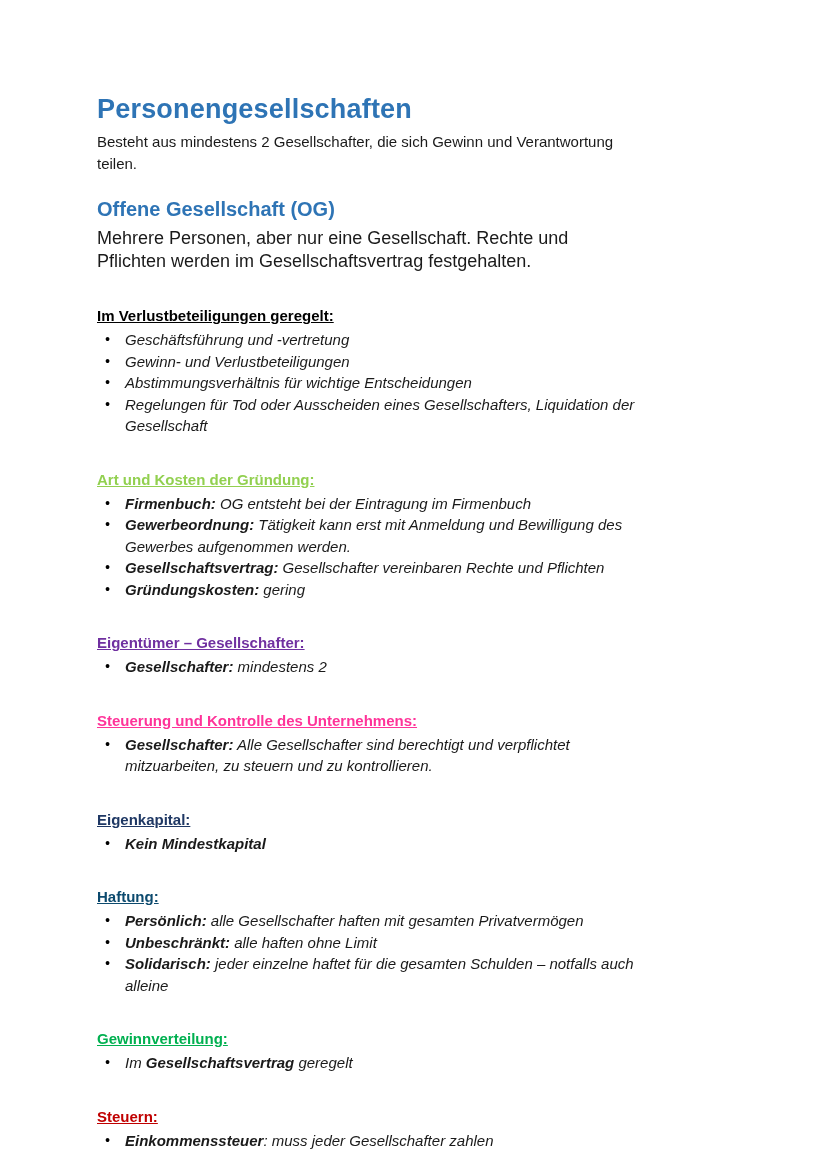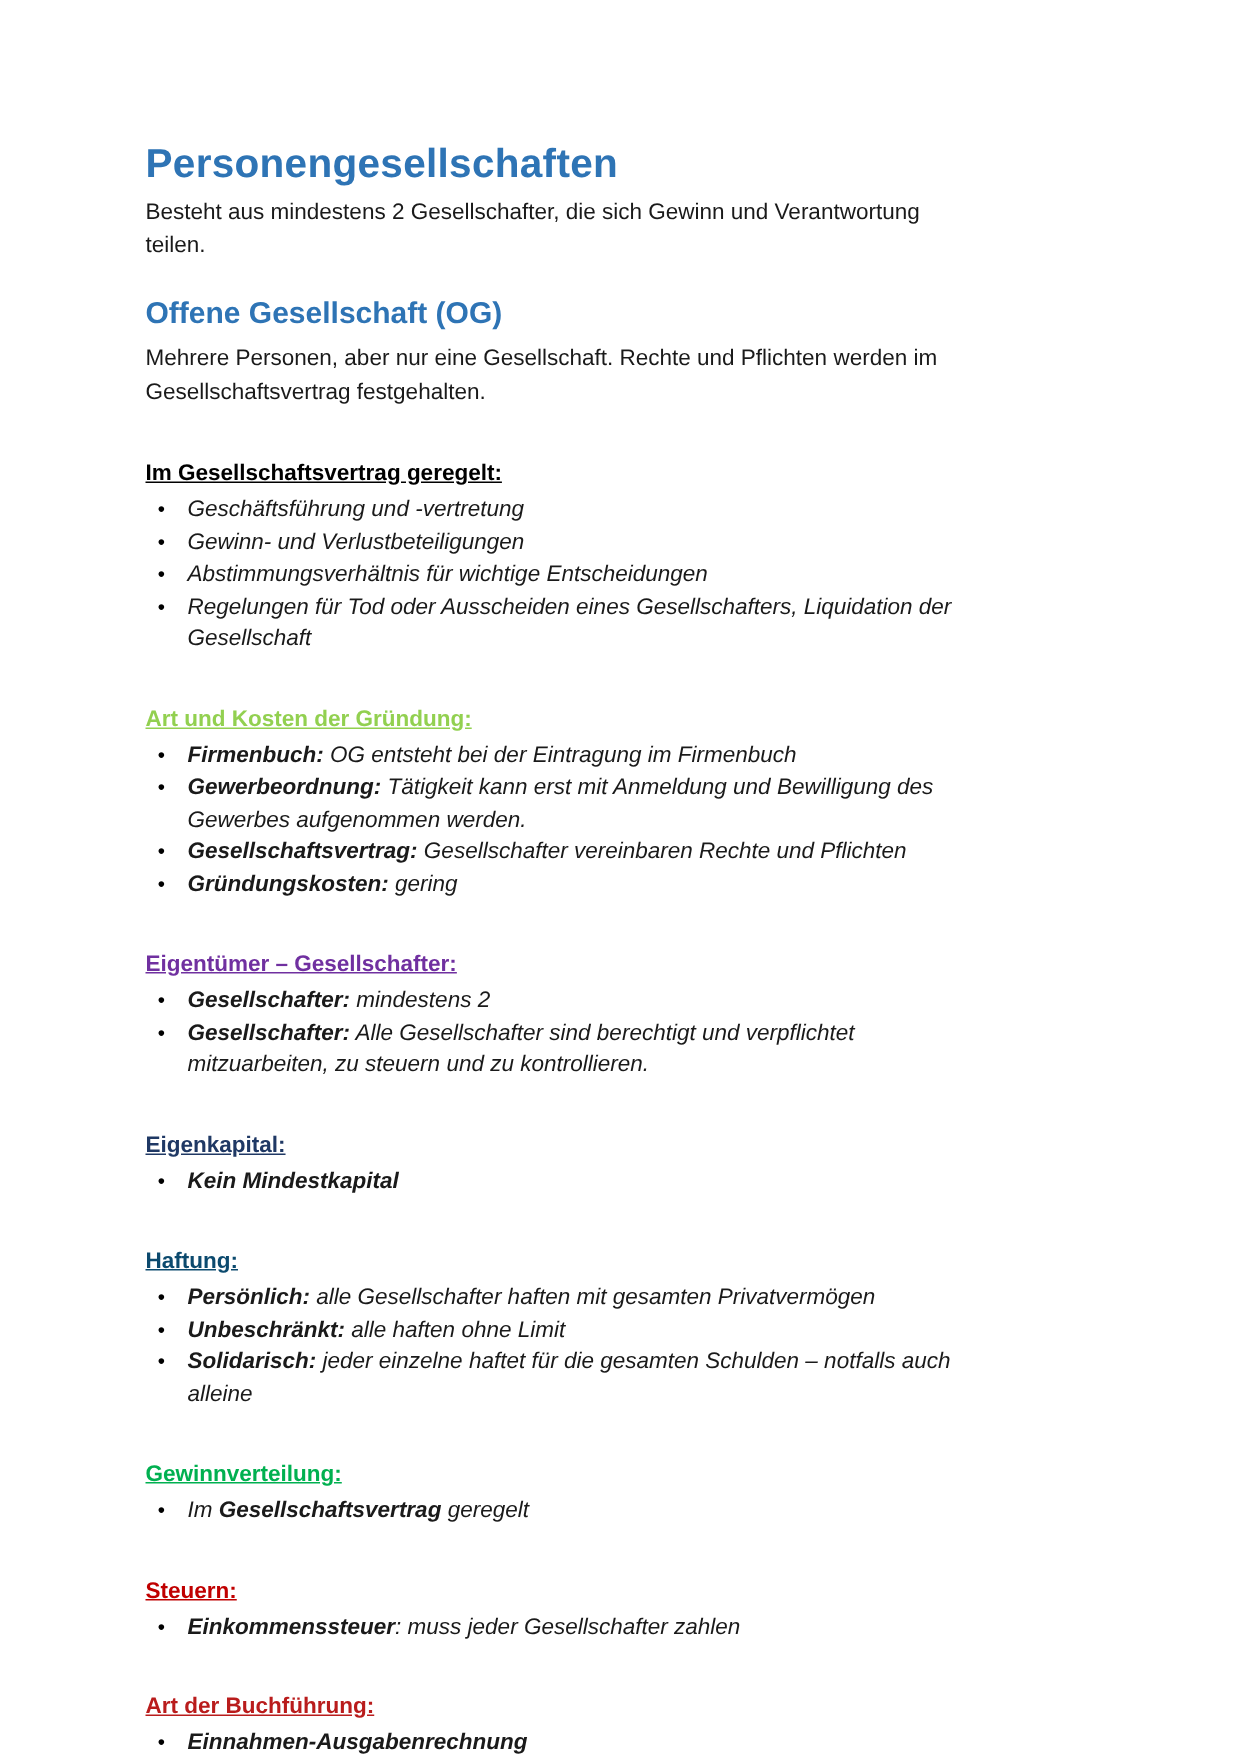--- a/index.html
+++ b/index.html
@@ -30,21 +30,21 @@
     font-size: 15px;
     line-height: 21.5px;
     margin: 0 0 24px 0;
   }
   .doc-subtitle {
     font-size: 20px;
     font-weight: 700;
     margin: 0 0 6px 0;
   }
   .subtitle-text {
-    font-size: 15px;
+    font-size: 18px;
     line-height: 23px;
     margin: 0;
   }
   .sec-heading {
     font-size: 15px;
     font-weight: 700;
     text-decoration: underline;
     margin: 34px 0 5px 0;
   }
   ul.bullets {
@@ -75,38 +75,39 @@
 <body>
 
 <div class="page">
   <h1 class="doc-title" style="color: rgb(46, 116, 181);">Personengesellschaften</h1>
   <p class="intro">Besteht aus mindestens 2 Gesellschafter, die sich Gewinn und Verantwortung teilen.</p>
 
   <h2 class="doc-subtitle" style="color: rgb(46, 116, 181);">Offene Gesellschaft (OG)</h2>
   <p class="subtitle-text">Mehrere Personen, aber nur eine Gesellschaft. Rechte und Pflichten werden im Gesellschaftsvertrag festgehalten.</p>
 
   <div id="sections">
-      <div class="sec-heading" style="color: rgb(0, 0, 0);">Im Gesellschaftsvertrag geregelt:</div>
+      <div class="sec-heading" style="color: rgb(0, 0, 0);">Im Verlustbeteiligungen geregelt:</div>
       <ul class="bullets">
         <li><span>Geschäftsführung und -vertretung</span></li>
         <li><span>Gewinn- und Verlustbeteiligungen</span></li>
         <li><span>Abstimmungsverhältnis für wichtige Entscheidungen</span></li>
         <li><span>Regelungen für Tod oder Ausscheiden eines Gesellschafters, Liquidation der Gesellschaft</span></li>
       </ul>
       <div class="sec-heading" style="color: rgb(146, 208, 80);">Art und Kosten der Gründung:</div>
       <ul class="bullets">
         <li><span class="b">Firmenbuch:</span><span> OG entsteht bei der Eintragung im Firmenbuch</span></li>
         <li><span class="b">Gewerbeordnung:</span><span> Tätigkeit kann erst mit Anmeldung und Bewilligung des Gewerbes aufgenommen werden.</span></li>
         <li><span class="b">Gesellschaftsvertrag:</span><span> Gesellschafter vereinbaren Rechte und Pflichten</span></li>
         <li><span class="b">Gründungskosten:</span><span> gering</span></li>
       </ul>
       <div class="sec-heading" style="color: rgb(112, 48, 160);">Eigentümer – Gesellschafter:</div>
       <ul class="bullets">
         <li><span class="b">Gesellschafter:</span><span> mindestens 2</span></li>
       </ul>
+      <div class="sec-heading" style="color: rgb(255, 51, 153);">Steuerung und Kontrolle des Unternehmens:</div>
       <ul class="bullets">
         <li><span class="b">Gesellschafter:</span><span> Alle Gesellschafter sind berechtigt und verpflichtet mitzuarbeiten, zu steuern und zu kontrollieren.</span></li>
       </ul>
       <div class="sec-heading" style="color: rgb(31, 56, 100);">Eigenkapital:</div>
       <ul class="bullets">
         <li><span class="b">Kein Mindestkapital</span></li>
       </ul>
       <div class="sec-heading" style="color: #0c4a6e;">Haftung:</div>
       <ul class="bullets">
         <li><span class="b">Persönlich:</span><span> alle Gesellschafter haften mit gesamten Privatvermögen</span></li>

